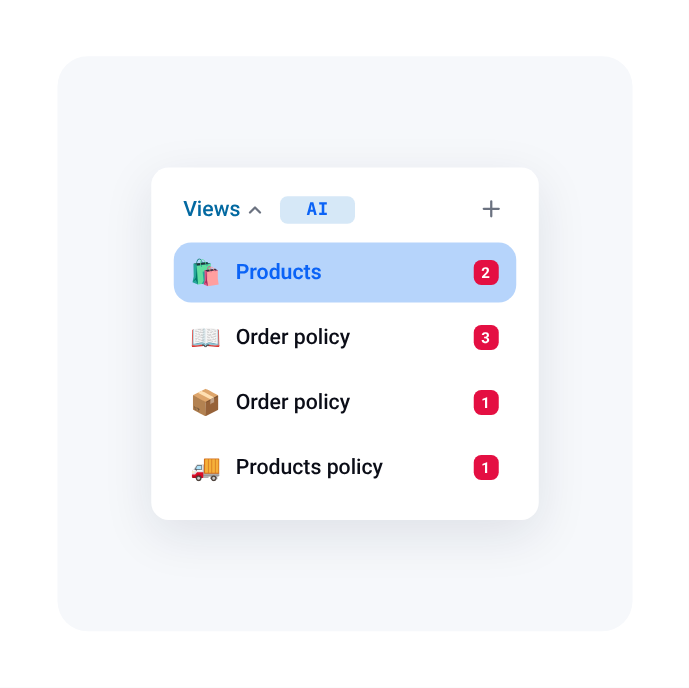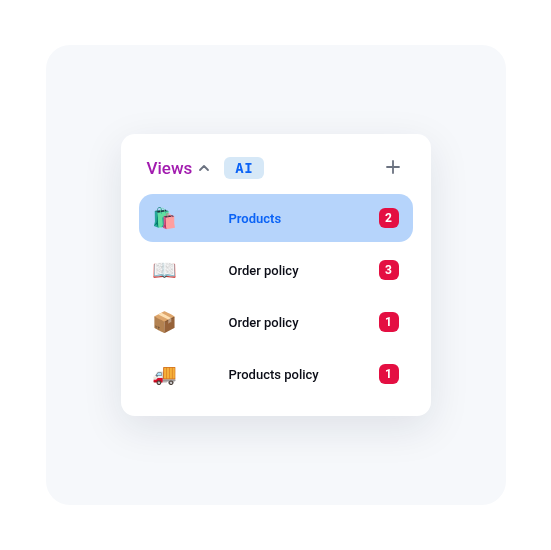--- a/index.html
+++ b/index.html
@@ -38,35 +38,35 @@
       padding: 0 8px 14px 8px;
     }
     .header-left {
       display: flex;
       align-items: center;
       gap: 6px;
     }
     .views-label {
       font-size: 17px;
       font-weight: 500;
-      color: #a21caf;
+      color: #0369a1;
     }
     .chevron {
       display: inline-flex;
       align-items: center;
       justify-content: center;
     }
     .ai-badge {
       margin-left: 8px;
       background: #d6e8f7;
       color: #0b63f6;
       font-weight: 700;
       font-size: 14px;
       letter-spacing: 0.5px;
-      padding: 3px 11px;
+      padding: 3px 21px;
       border-radius: 6px;
       font-family: ui-monospace, SFMono-Regular, monospace;
     }
     .spacer {
       flex: 1;
     }
     .add-btn {
       width: 24px;
       height: 24px;
       display: flex;
@@ -99,25 +99,24 @@
       color: #0b63f6;
       font-weight: 600;
     }
     .item-icon {
       font-size: 20px;
       width: 24px;
       text-align: center;
       flex-shrink: 0;
     }
     .item-label {
-      font-size: 13px;
+      font-size: 17px;
       font-weight: 500;
       color: #0b0d17;
       flex: 1;
-      margin-left: 40px;
     }
     .badge {
       background: #e40f42;
       color: #ffffff;
       font-size: 12px;
       font-weight: 700;
       min-width: 20px;
       height: 20px;
       border-radius: 6px;
       display: flex;

